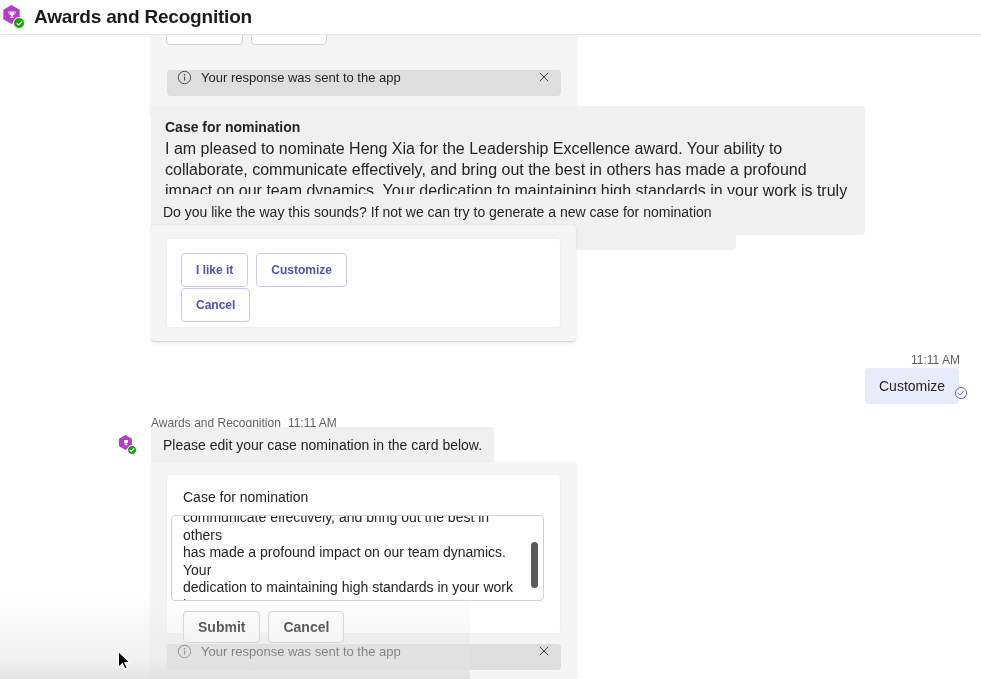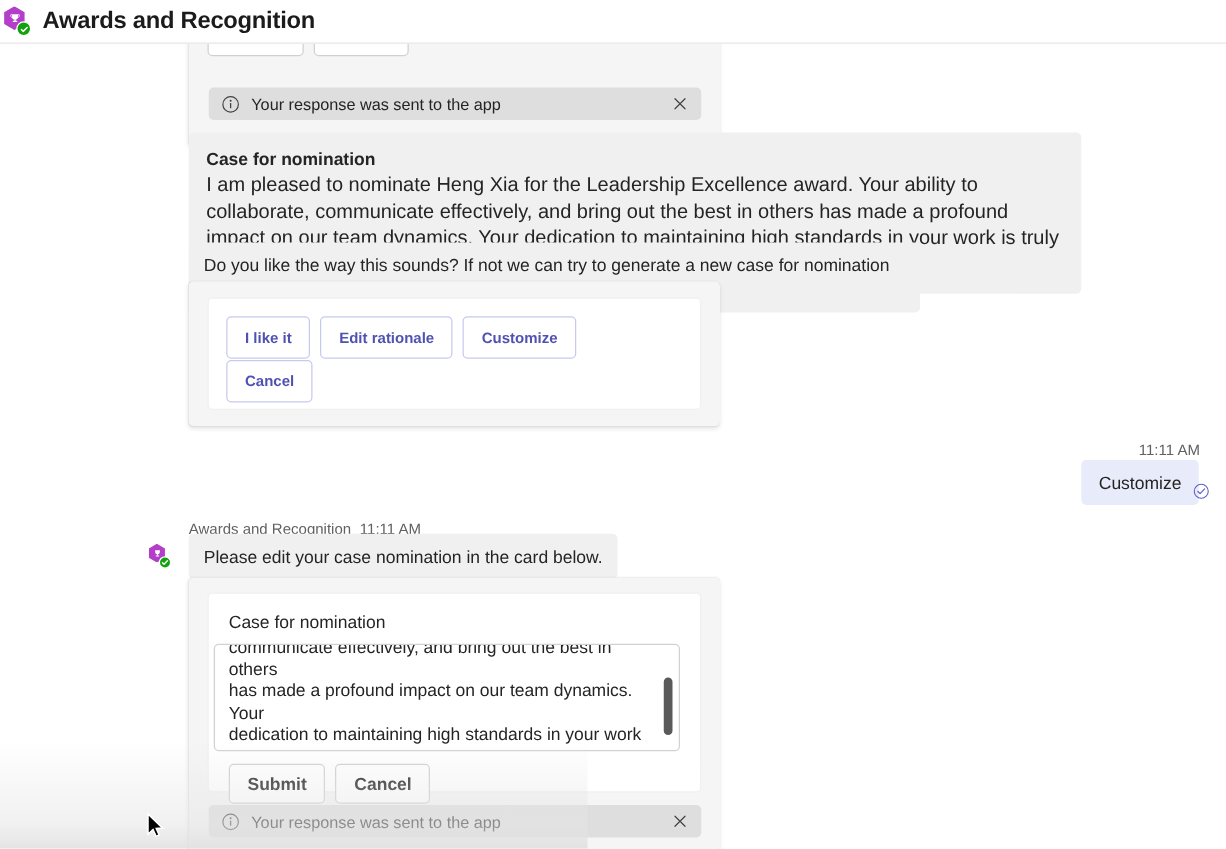--- a/index.html
+++ b/index.html
@@ -135,21 +135,21 @@
     font-weight: bold;
     color: #4f52b2;
     padding: 6px 14px;
     line-height: 20px;
     cursor: pointer;
   }
 
   
   .notif {
     display: flex;
-    align-items: center;
+    align-items: flex-start;
     background: #dedede;
     border-radius: 4px;
     height: 26px;
     padding: 0 10px;
     font-size: 13px;
     color: #242424;
   }
   .notif .ico { flex: 0 0 auto; display: flex; align-items: center; }
   .notif .txt { margin-left: 9px; flex: 1 1 auto; white-space: nowrap; }
   .notif .close { flex: 0 0 auto; cursor: pointer; display: flex; align-items: center; }
@@ -324,21 +324,20 @@
     </div>
 
     <div class="bubble-bot" style="left:151px; top:159px; width:585px;">
       <span>Do you like the way this sounds? If not we can try to generate a new case for nomination message.</span>
     </div>
 
     <div class="card" style="left:151px; top:190px; width:425px; height:116px; background:#f5f5f5;">
       <div style="position:absolute; left:15px; top:13px; right:15px; bottom:13px; background:#ffffff; border-radius:4px; border:1px solid #f0f0f0;">
         <div class="btn-row" style="position:absolute; left:14px; top:14px; gap:8px;">
           <button class="btn-outline-purple">I like it</button>
-          <button class="btn-outline-purple">Edit rationale</button>
           <button class="btn-outline-purple">Customize</button>
         </div>
         <div class="btn-row" style="position:absolute; left:14px; top:49px;">
           <button class="btn-outline-purple">Cancel</button>
         </div>
       </div>
     </div>
 
     <div class="timestamp-right" style="left:911px; top:318px;">11:11 AM</div>
 

